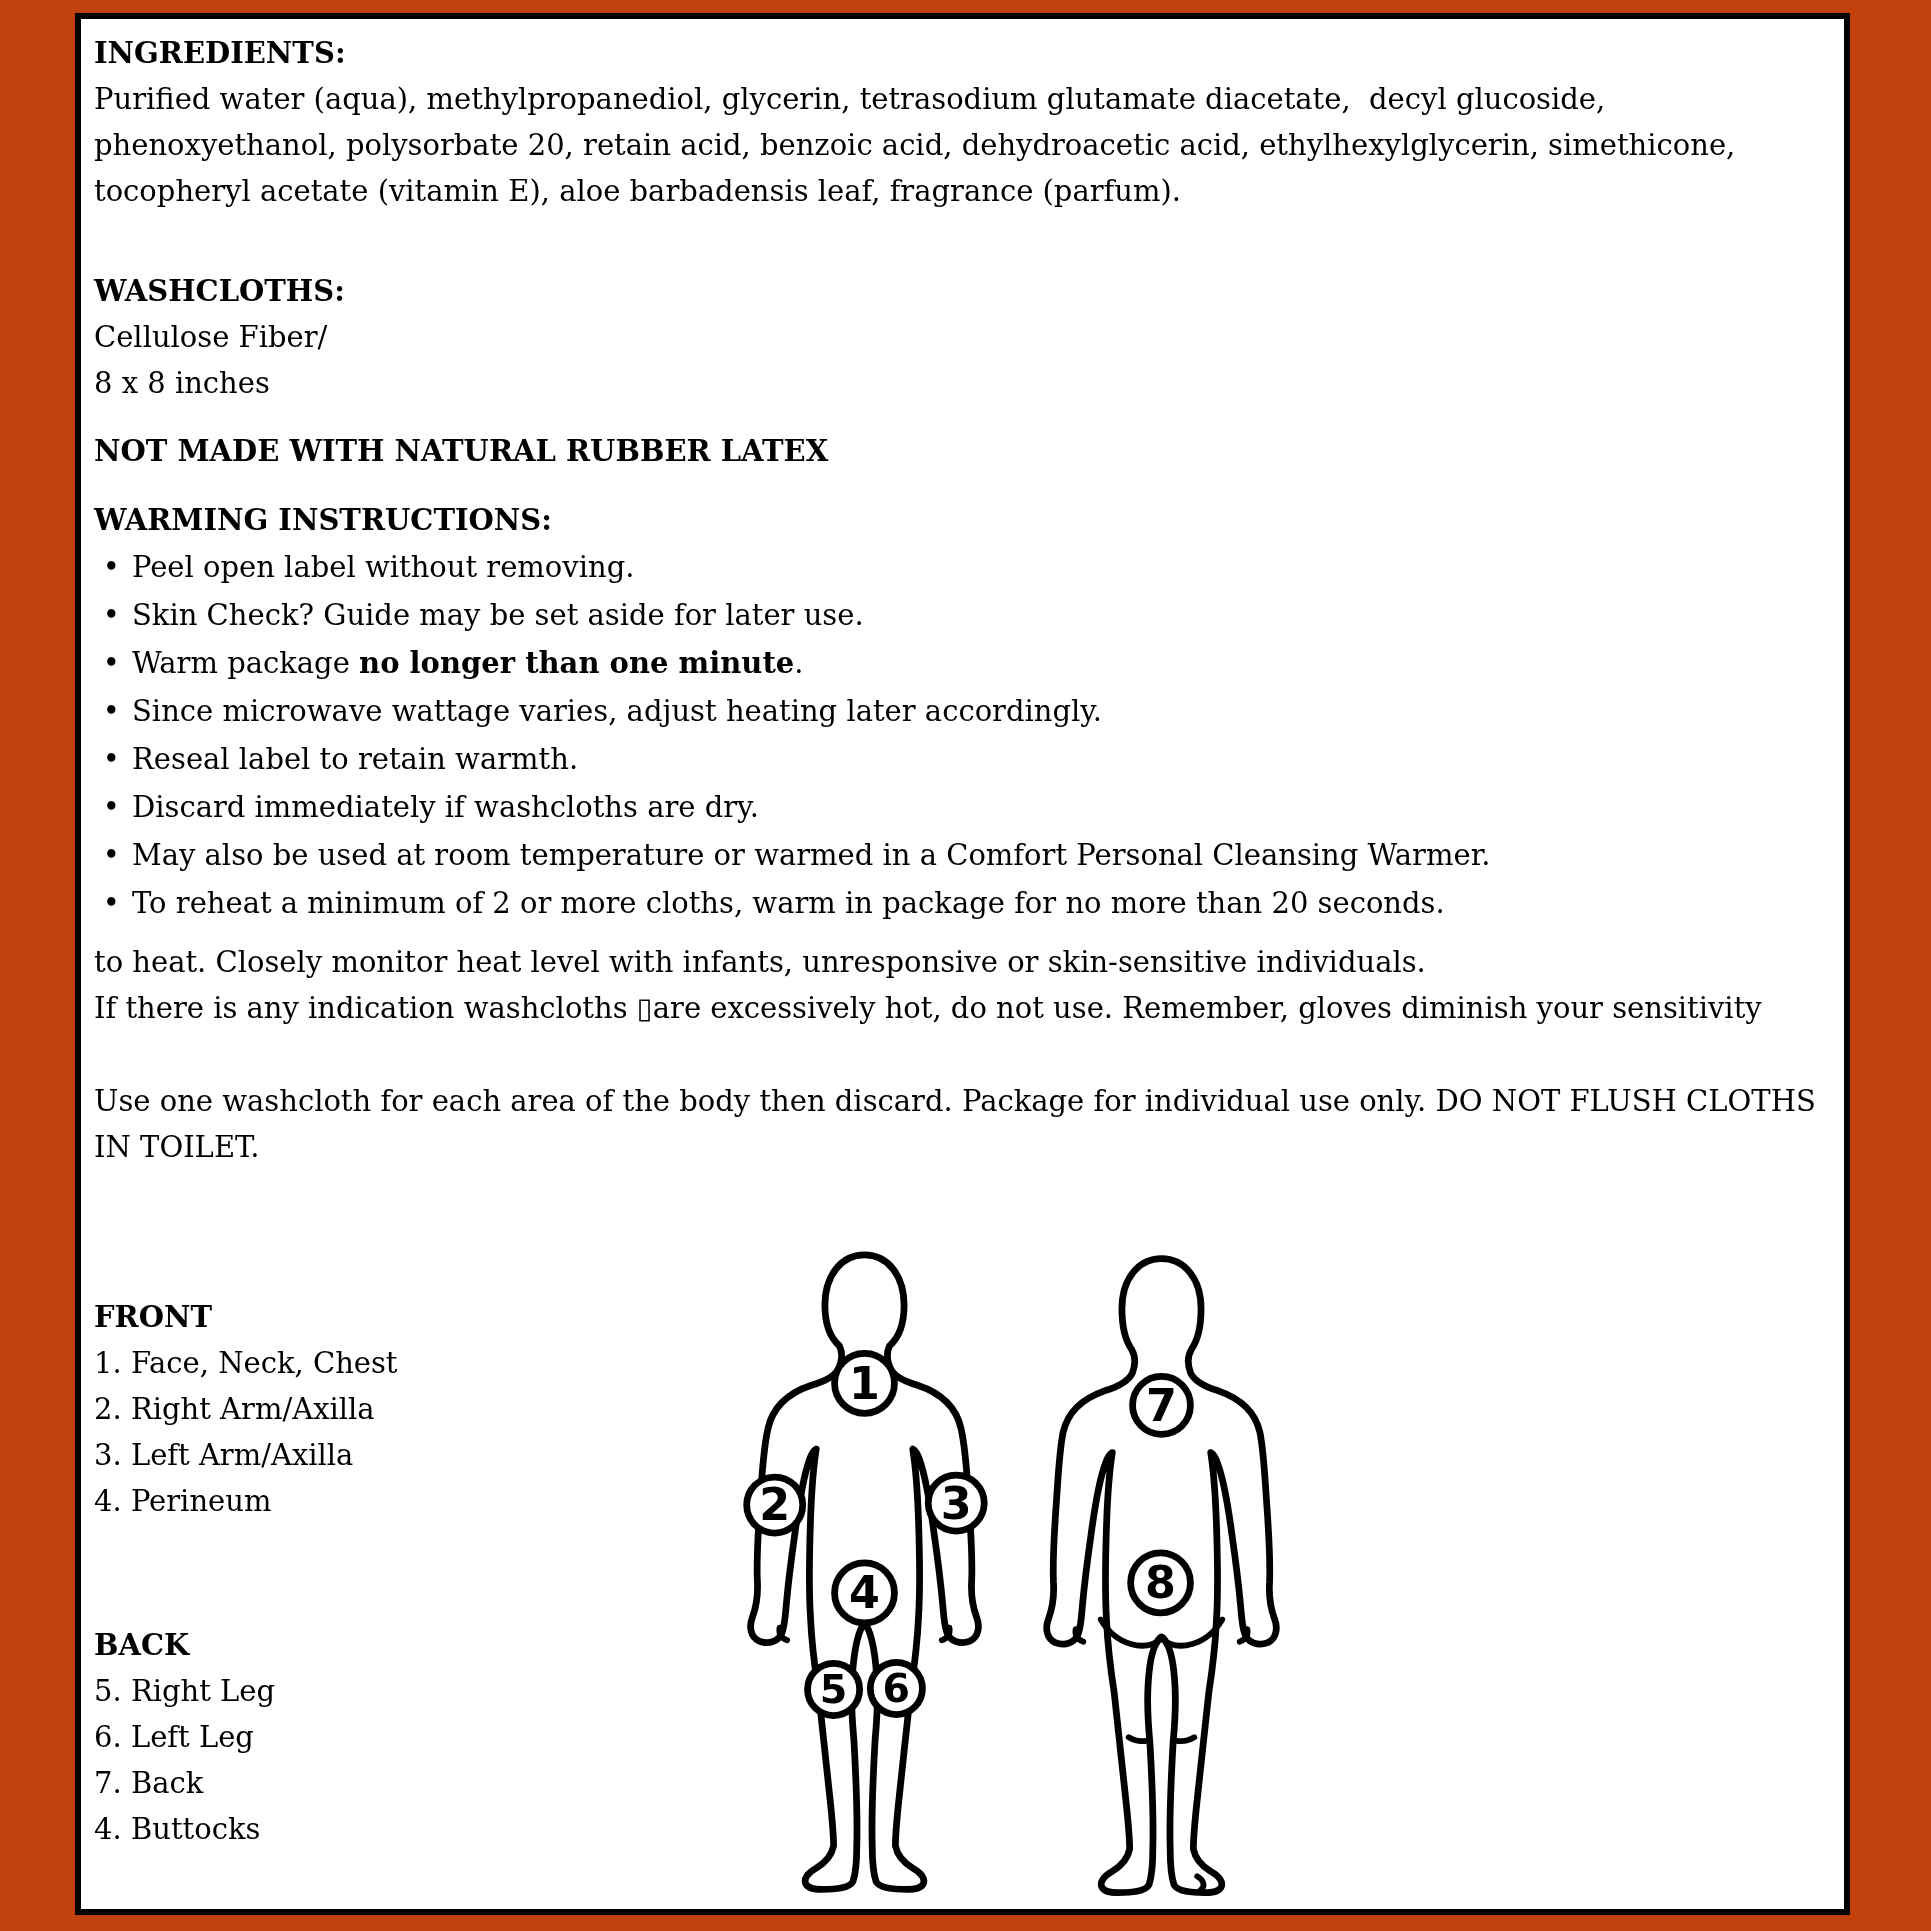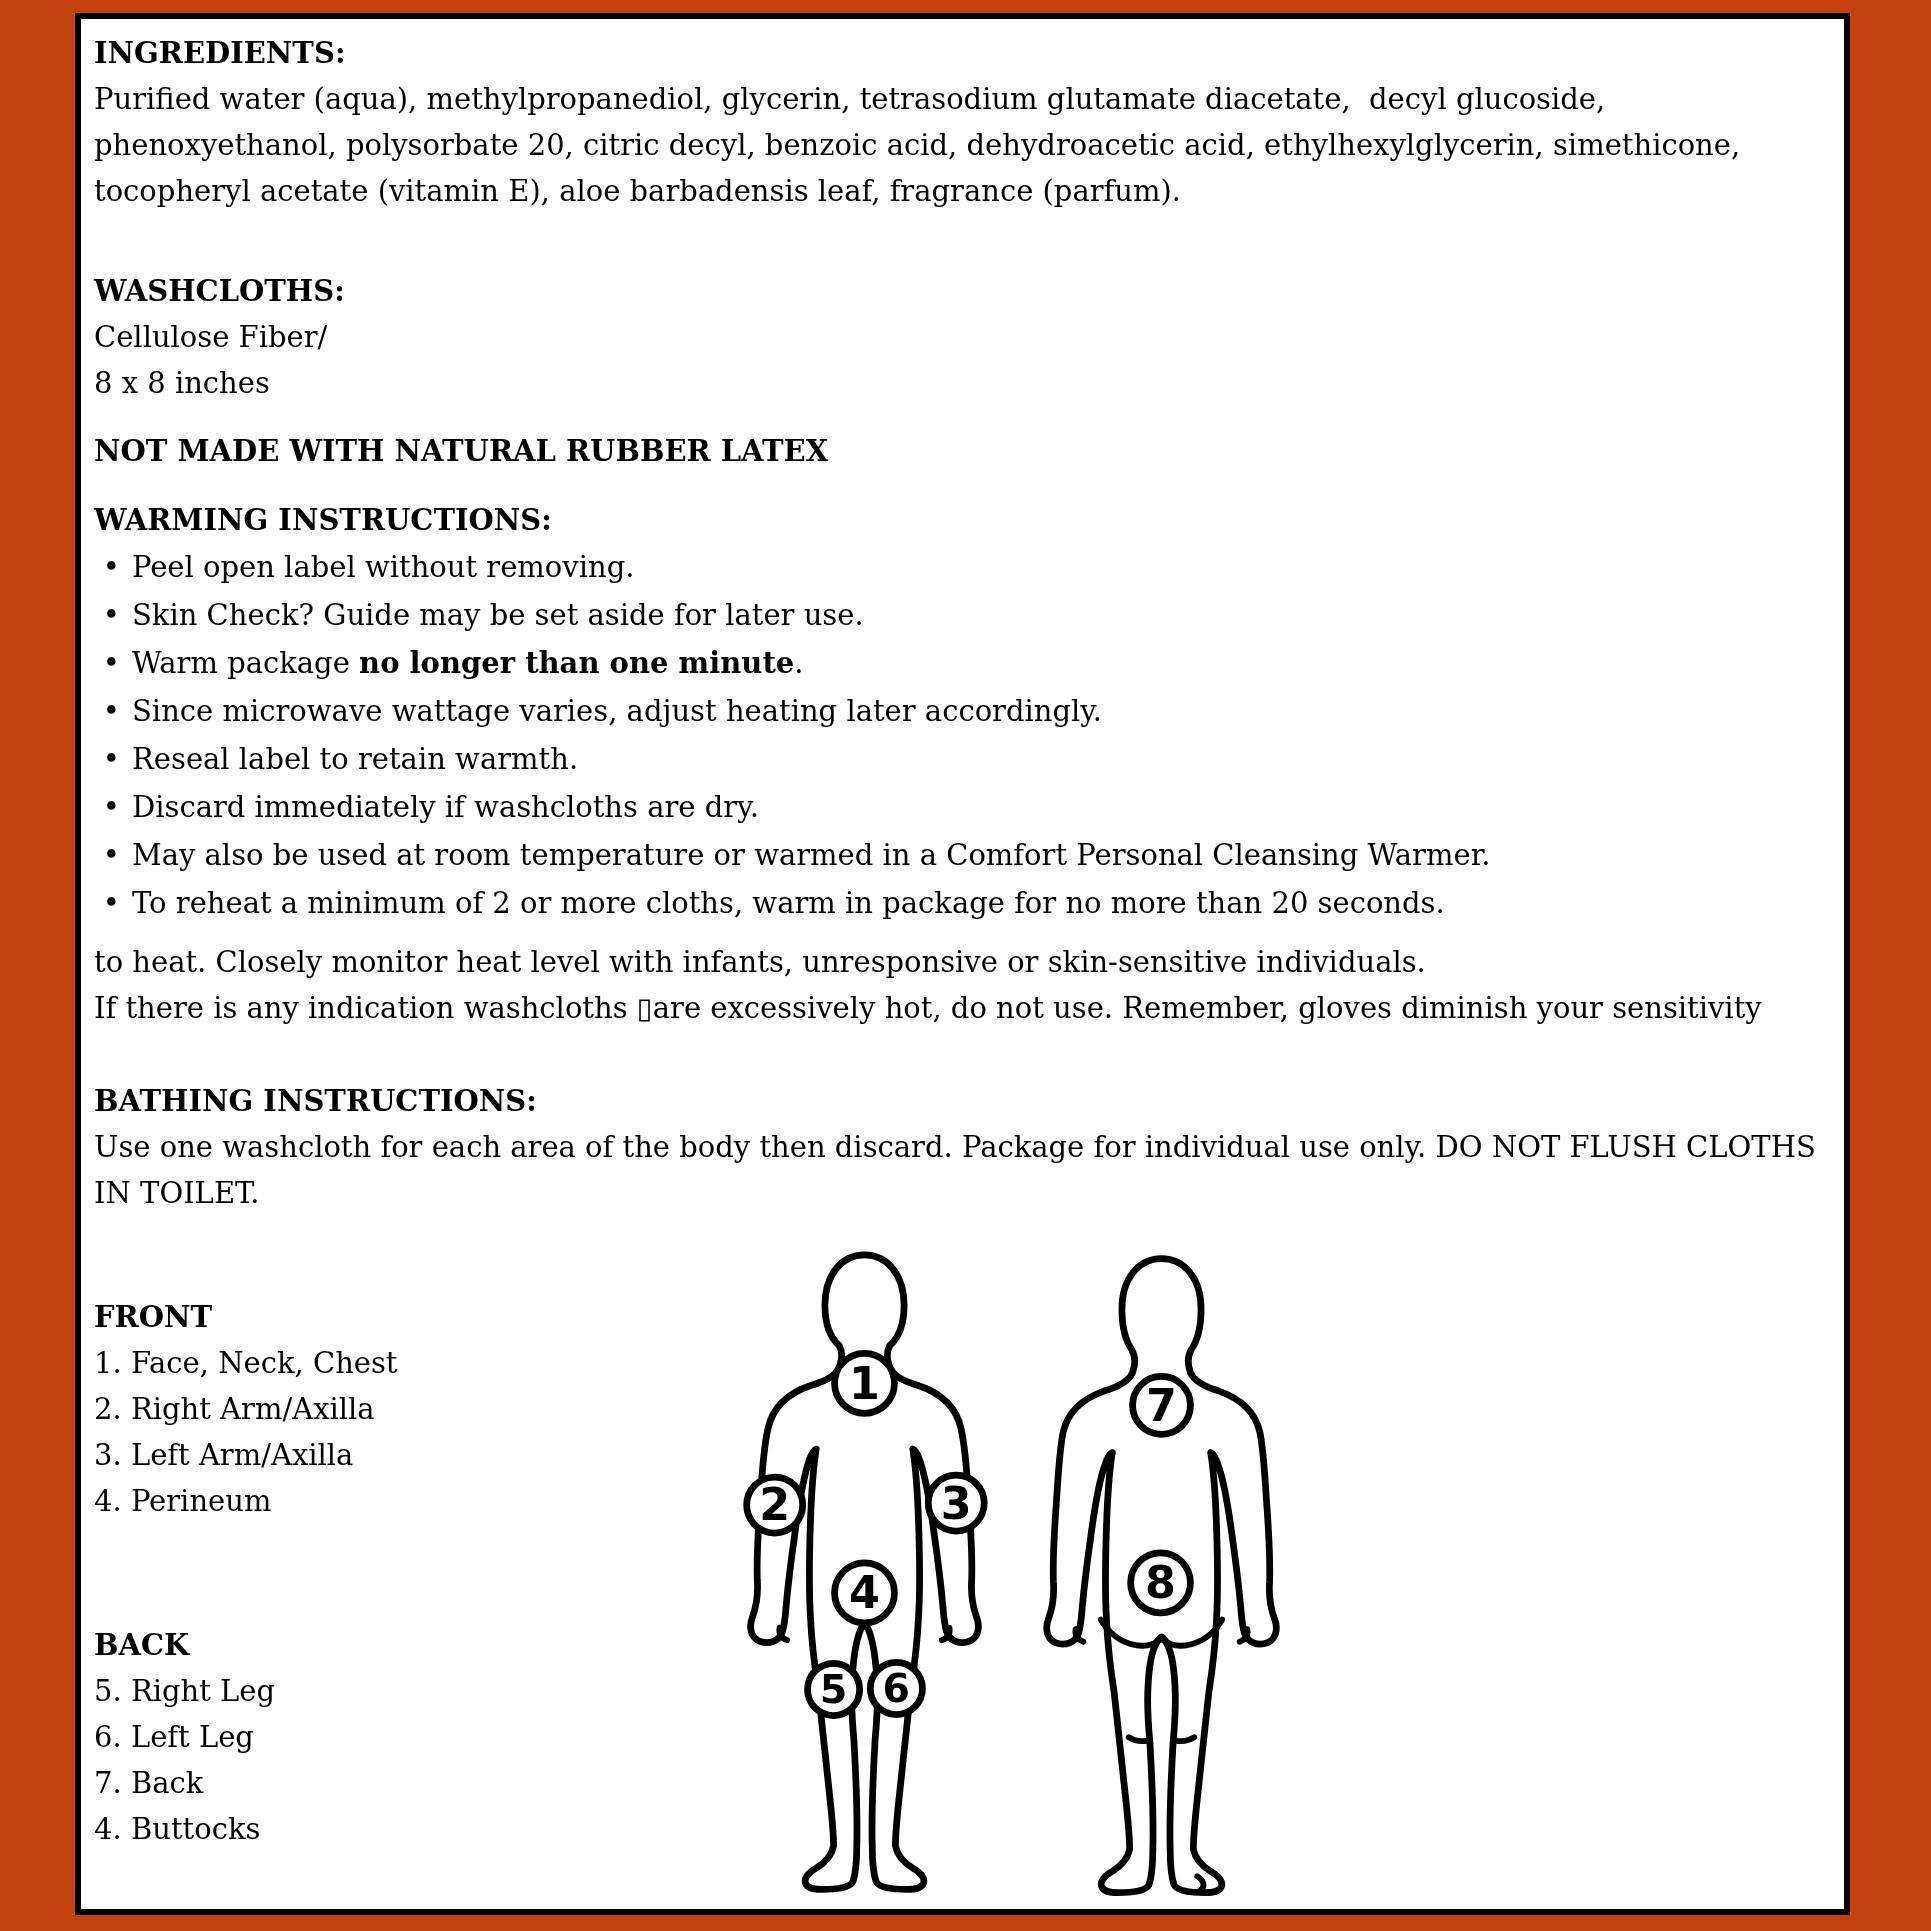--- a/index.html
+++ b/index.html
@@ -22,21 +22,21 @@
 </style>
 </head>
 <body>
 
 <div class="page">
   <div class="sheet"></div>
 
   <section class="sec" style="top:30px">
     <div class="h">INGREDIENTS:</div>
     <div class="row">Purified water (aqua), methylpropanediol, glycerin, tetrasodium glutamate diacetate,&nbsp; decyl glucoside,</div>
-    <div class="row">phenoxyethanol, polysorbate 20, citric decyl, benzoic acid, dehydroacetic acid, ethylhexylglycerin, simethicone,</div>
+    <div class="row">phenoxyethanol, polysorbate 20, retain acid, benzoic acid, dehydroacetic acid, ethylhexylglycerin, simethicone,</div>
     <div class="row">tocopheryl acetate (vitamin E), aloe barbadensis leaf, fragrance (parfum).</div>
   </section>
 
   <section class="sec" style="top:268px">
     <div class="h">WASHCLOTHS:</div>
     <div class="row">Cellulose Fiber/</div>
     <div class="row">8 x 8 inches</div>
   </section>
 
   <section class="sec" style="top:428px">
@@ -54,21 +54,20 @@
     <div class="bullet-row"><span class="dot">•</span><span>May also be used at room temperature or warmed in a Comfort Personal Cleansing Warmer.</span></div>
     <div class="bullet-row"><span class="dot">•</span><span>To reheat a minimum of 2 or more cloths, warm in package for no more than 20 seconds.</span></div>
   </section>
 
   <section class="sec" style="top:939px">
     <div class="row">to heat. Closely monitor heat level with infants, unresponsive or skin-sensitive individuals.</div>
     <div class="row">If there is any indication washcloths ▯are excessively hot, do not use. Remember, gloves diminish your sensitivity</div>
   </section>
 
   <section class="sec" style="top:1078px">
-    <div class="h">BATHING INSTRUCTIONS:</div>
     <div class="row">Use one washcloth for each area of the body then discard. Package for individual use only. DO NOT FLUSH CLOTHS</div>
     <div class="row">IN TOILET.</div>
   </section>
 
   <section class="sec" style="top:1294px">
     <div class="h">FRONT</div>
     <div class="row">1. Face, Neck, Chest</div>
     <div class="row">2. Right Arm/Axilla</div>
     <div class="row">3. Left Arm/Axilla</div>
     <div class="row">4. Perineum</div>

